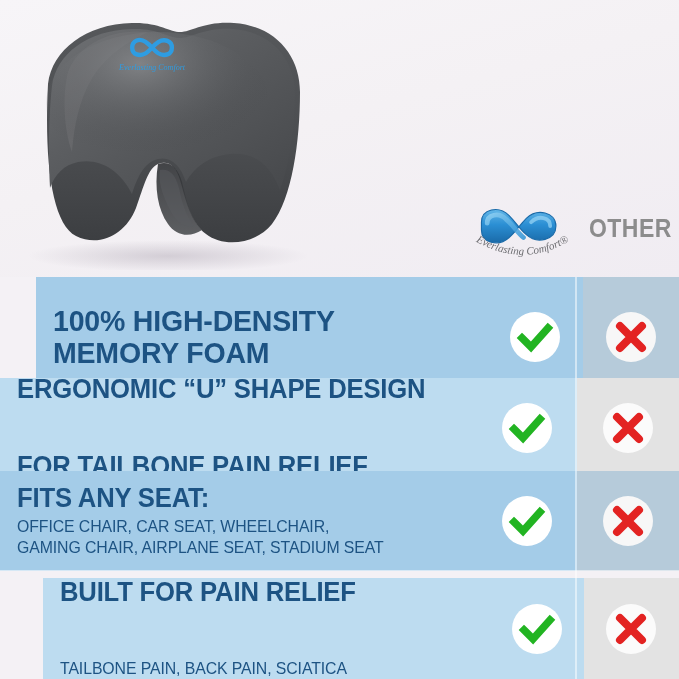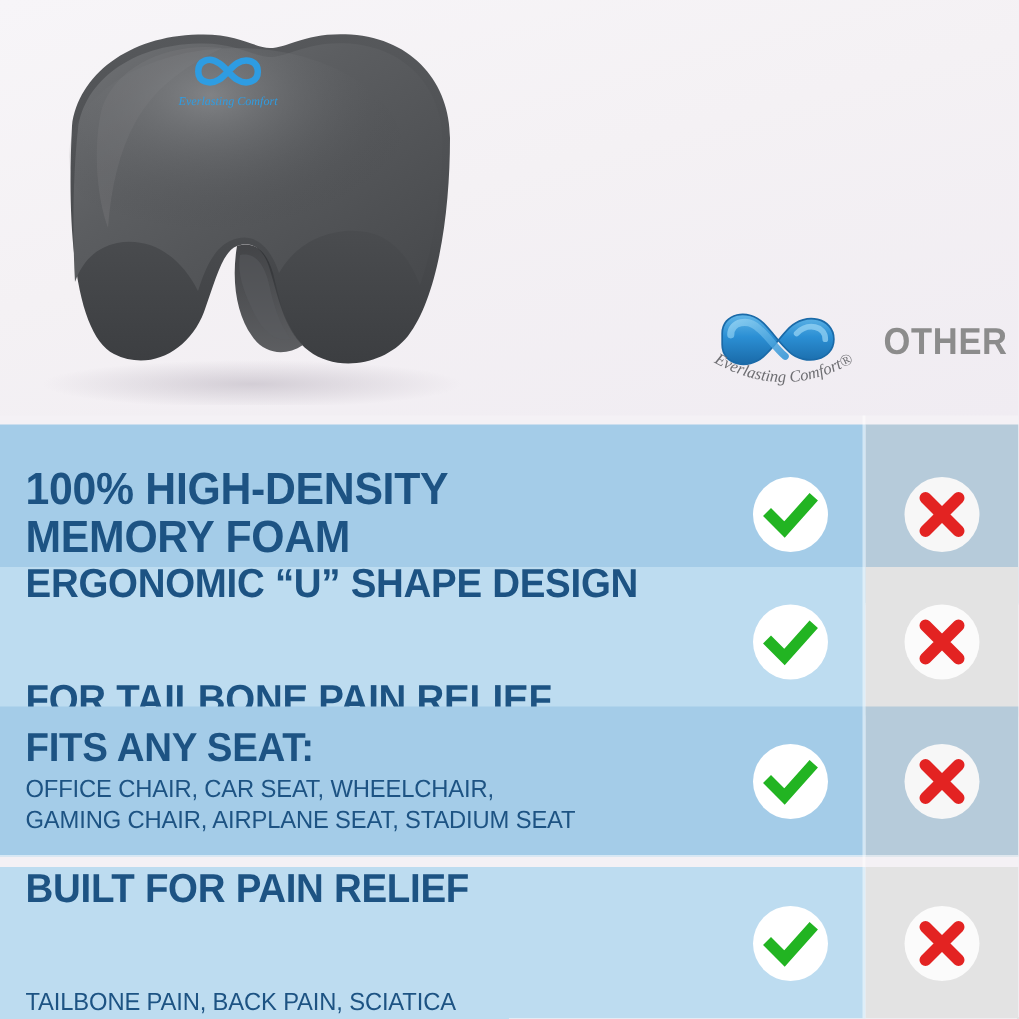--- a/index.html
+++ b/index.html
@@ -29,24 +29,24 @@
   .brand-logo svg { display:block; width:100%; height:100%; }
   .other-label {
     margin-left:14px; font-size:25px; font-weight:bold; color:#8c8c8c;
     letter-spacing:0.5px; transform:scaleX(0.92); transform-origin:left center;
     font-family:"Liberation Sans", sans-serif;
   }
 
   
   .table { position:absolute; left:0; top:277px; width:679px; height:402px; }
   .row { position:absolute; left:0; width:679px; display:flex; }
-  .row.r1 { top:6px;   height:120px; }
+  .row.r1 { top:0;   height:120px;padding-left:36px; }
   .row.r2 { top:101px; height:100px; }
   .row.r3 { top:194px; height:100px; }
-  .row.r4 { top:301px; height:101px; }
+  .row.r4 { top:301px; height:101px;padding-left:43px; }
 
   .cell-text {
     width:476px; height:100%;
     display:flex; flex-direction:column; justify-content:center;
     padding-left:17px; padding-right:10px;
   }
   .cell-mark {
     width:101px; height:100%;
     display:flex; align-items:center; justify-content:center;
   }

